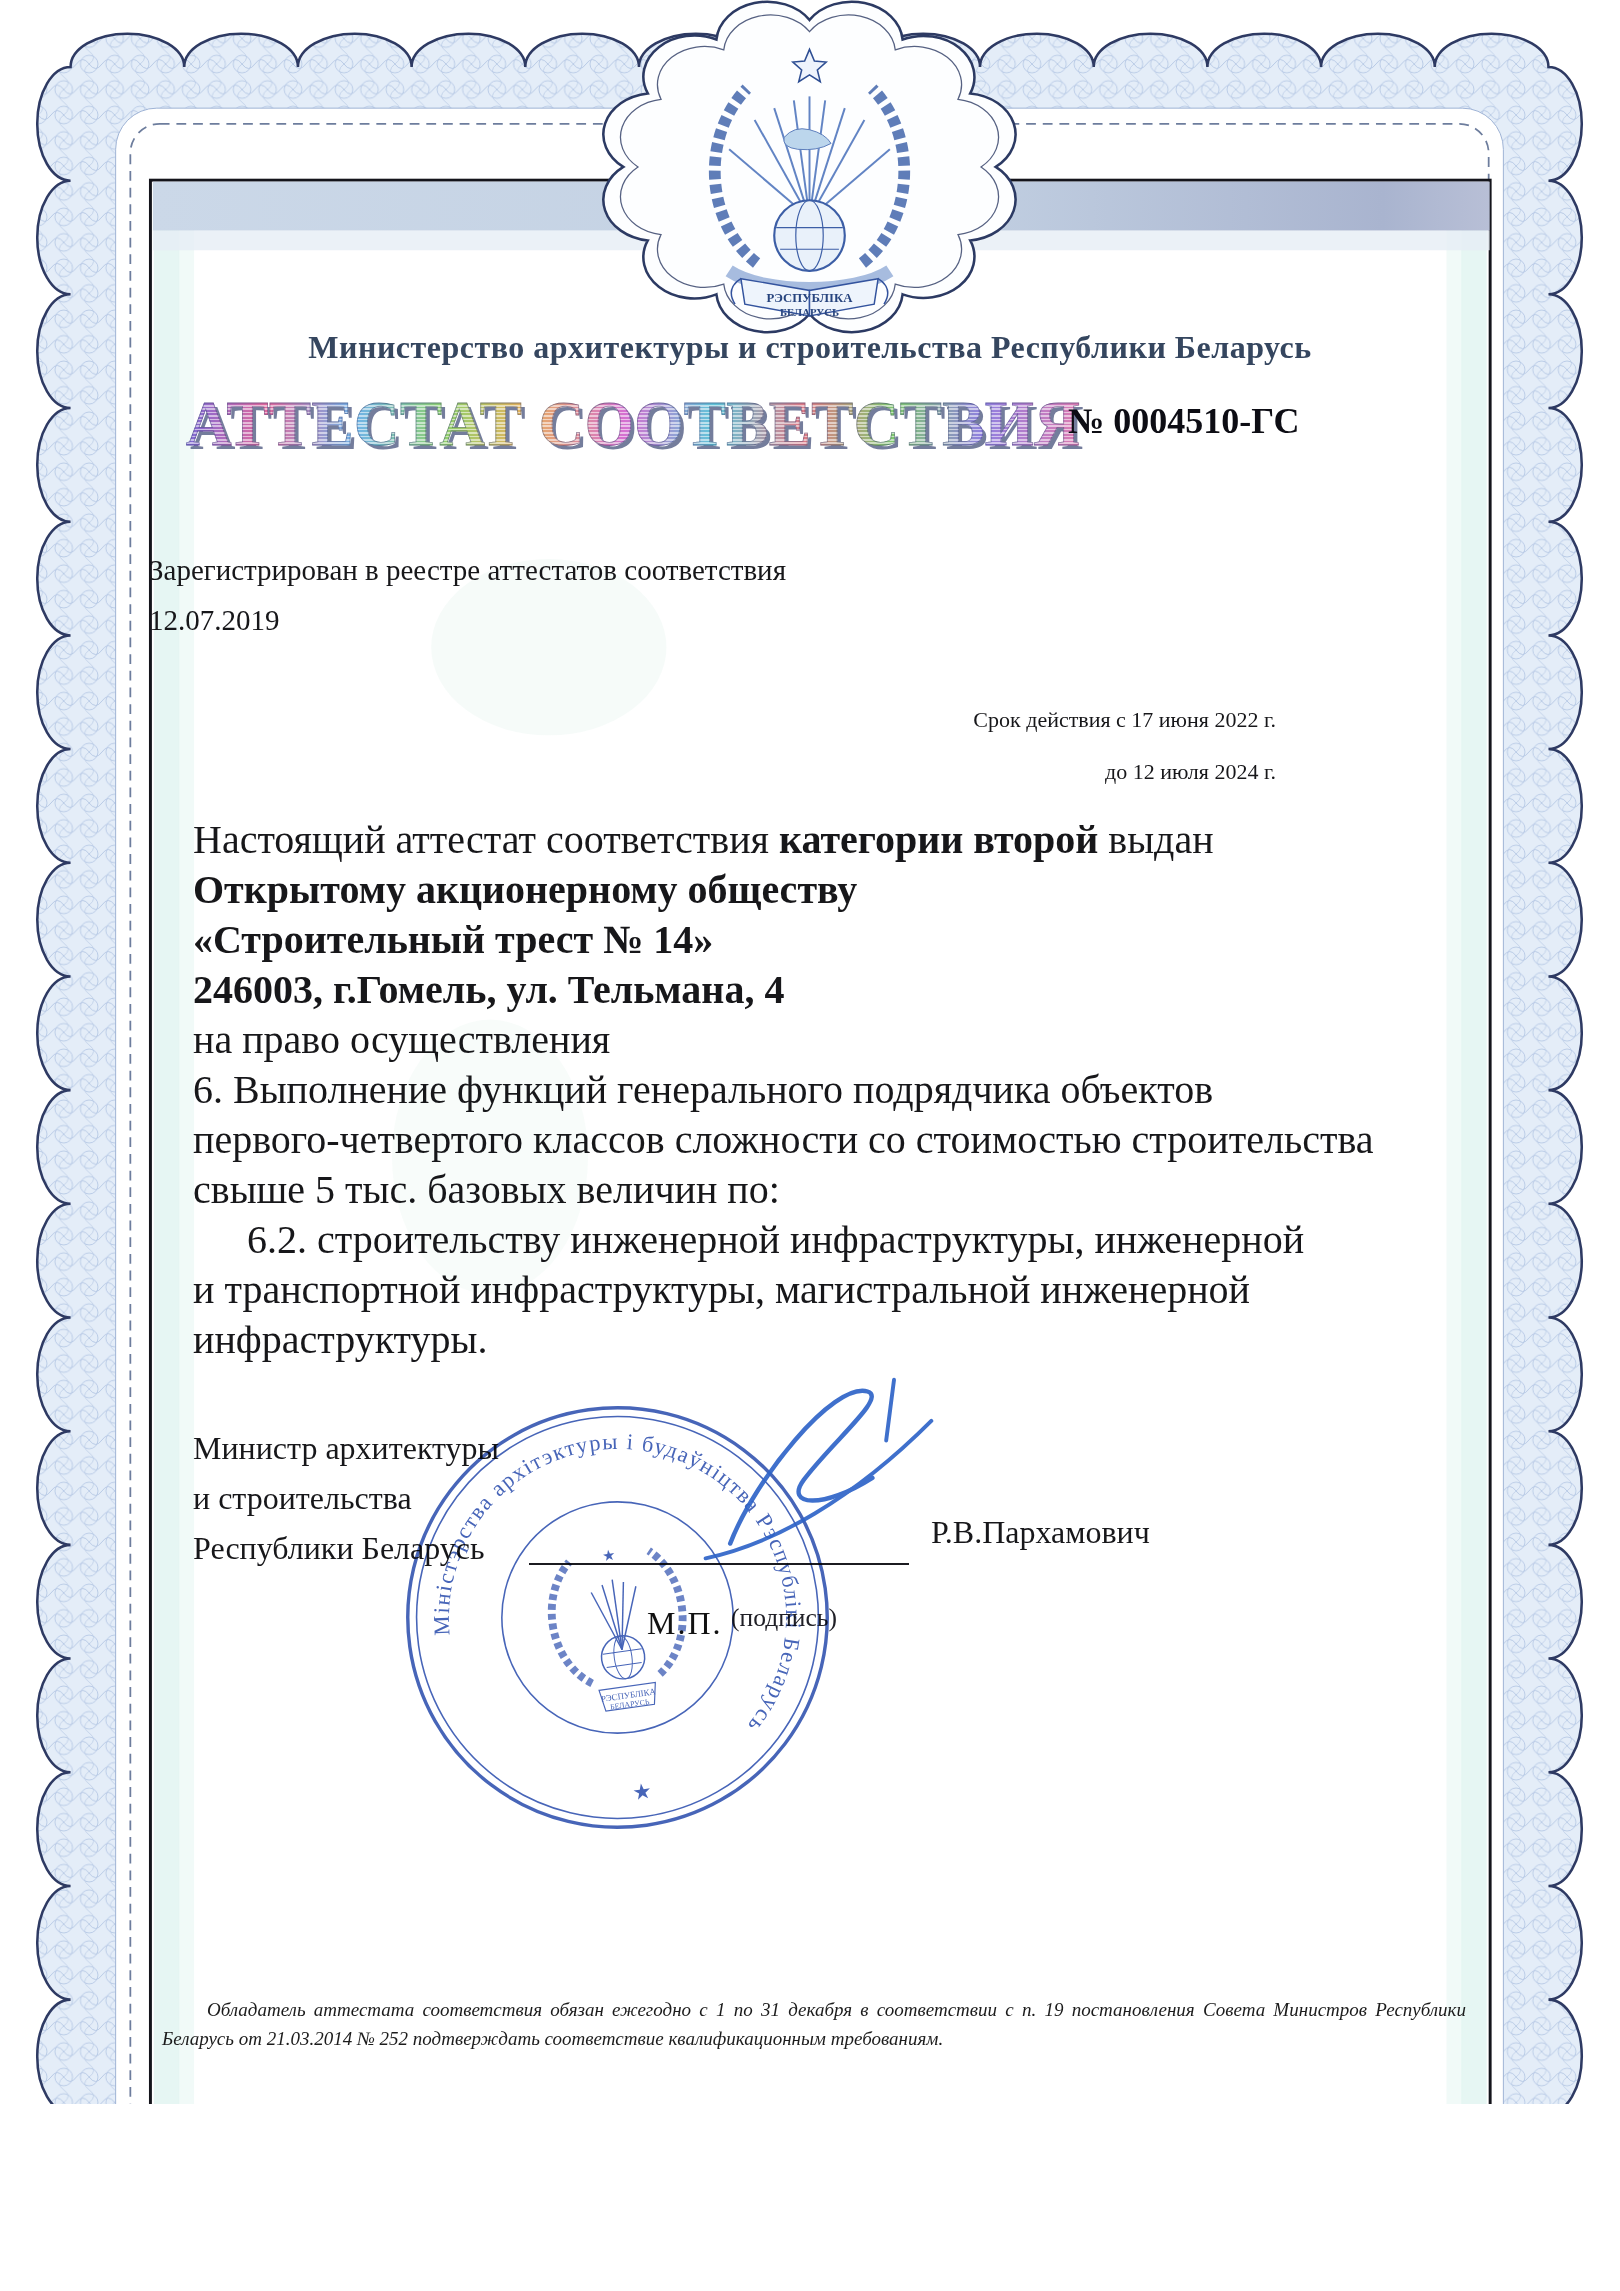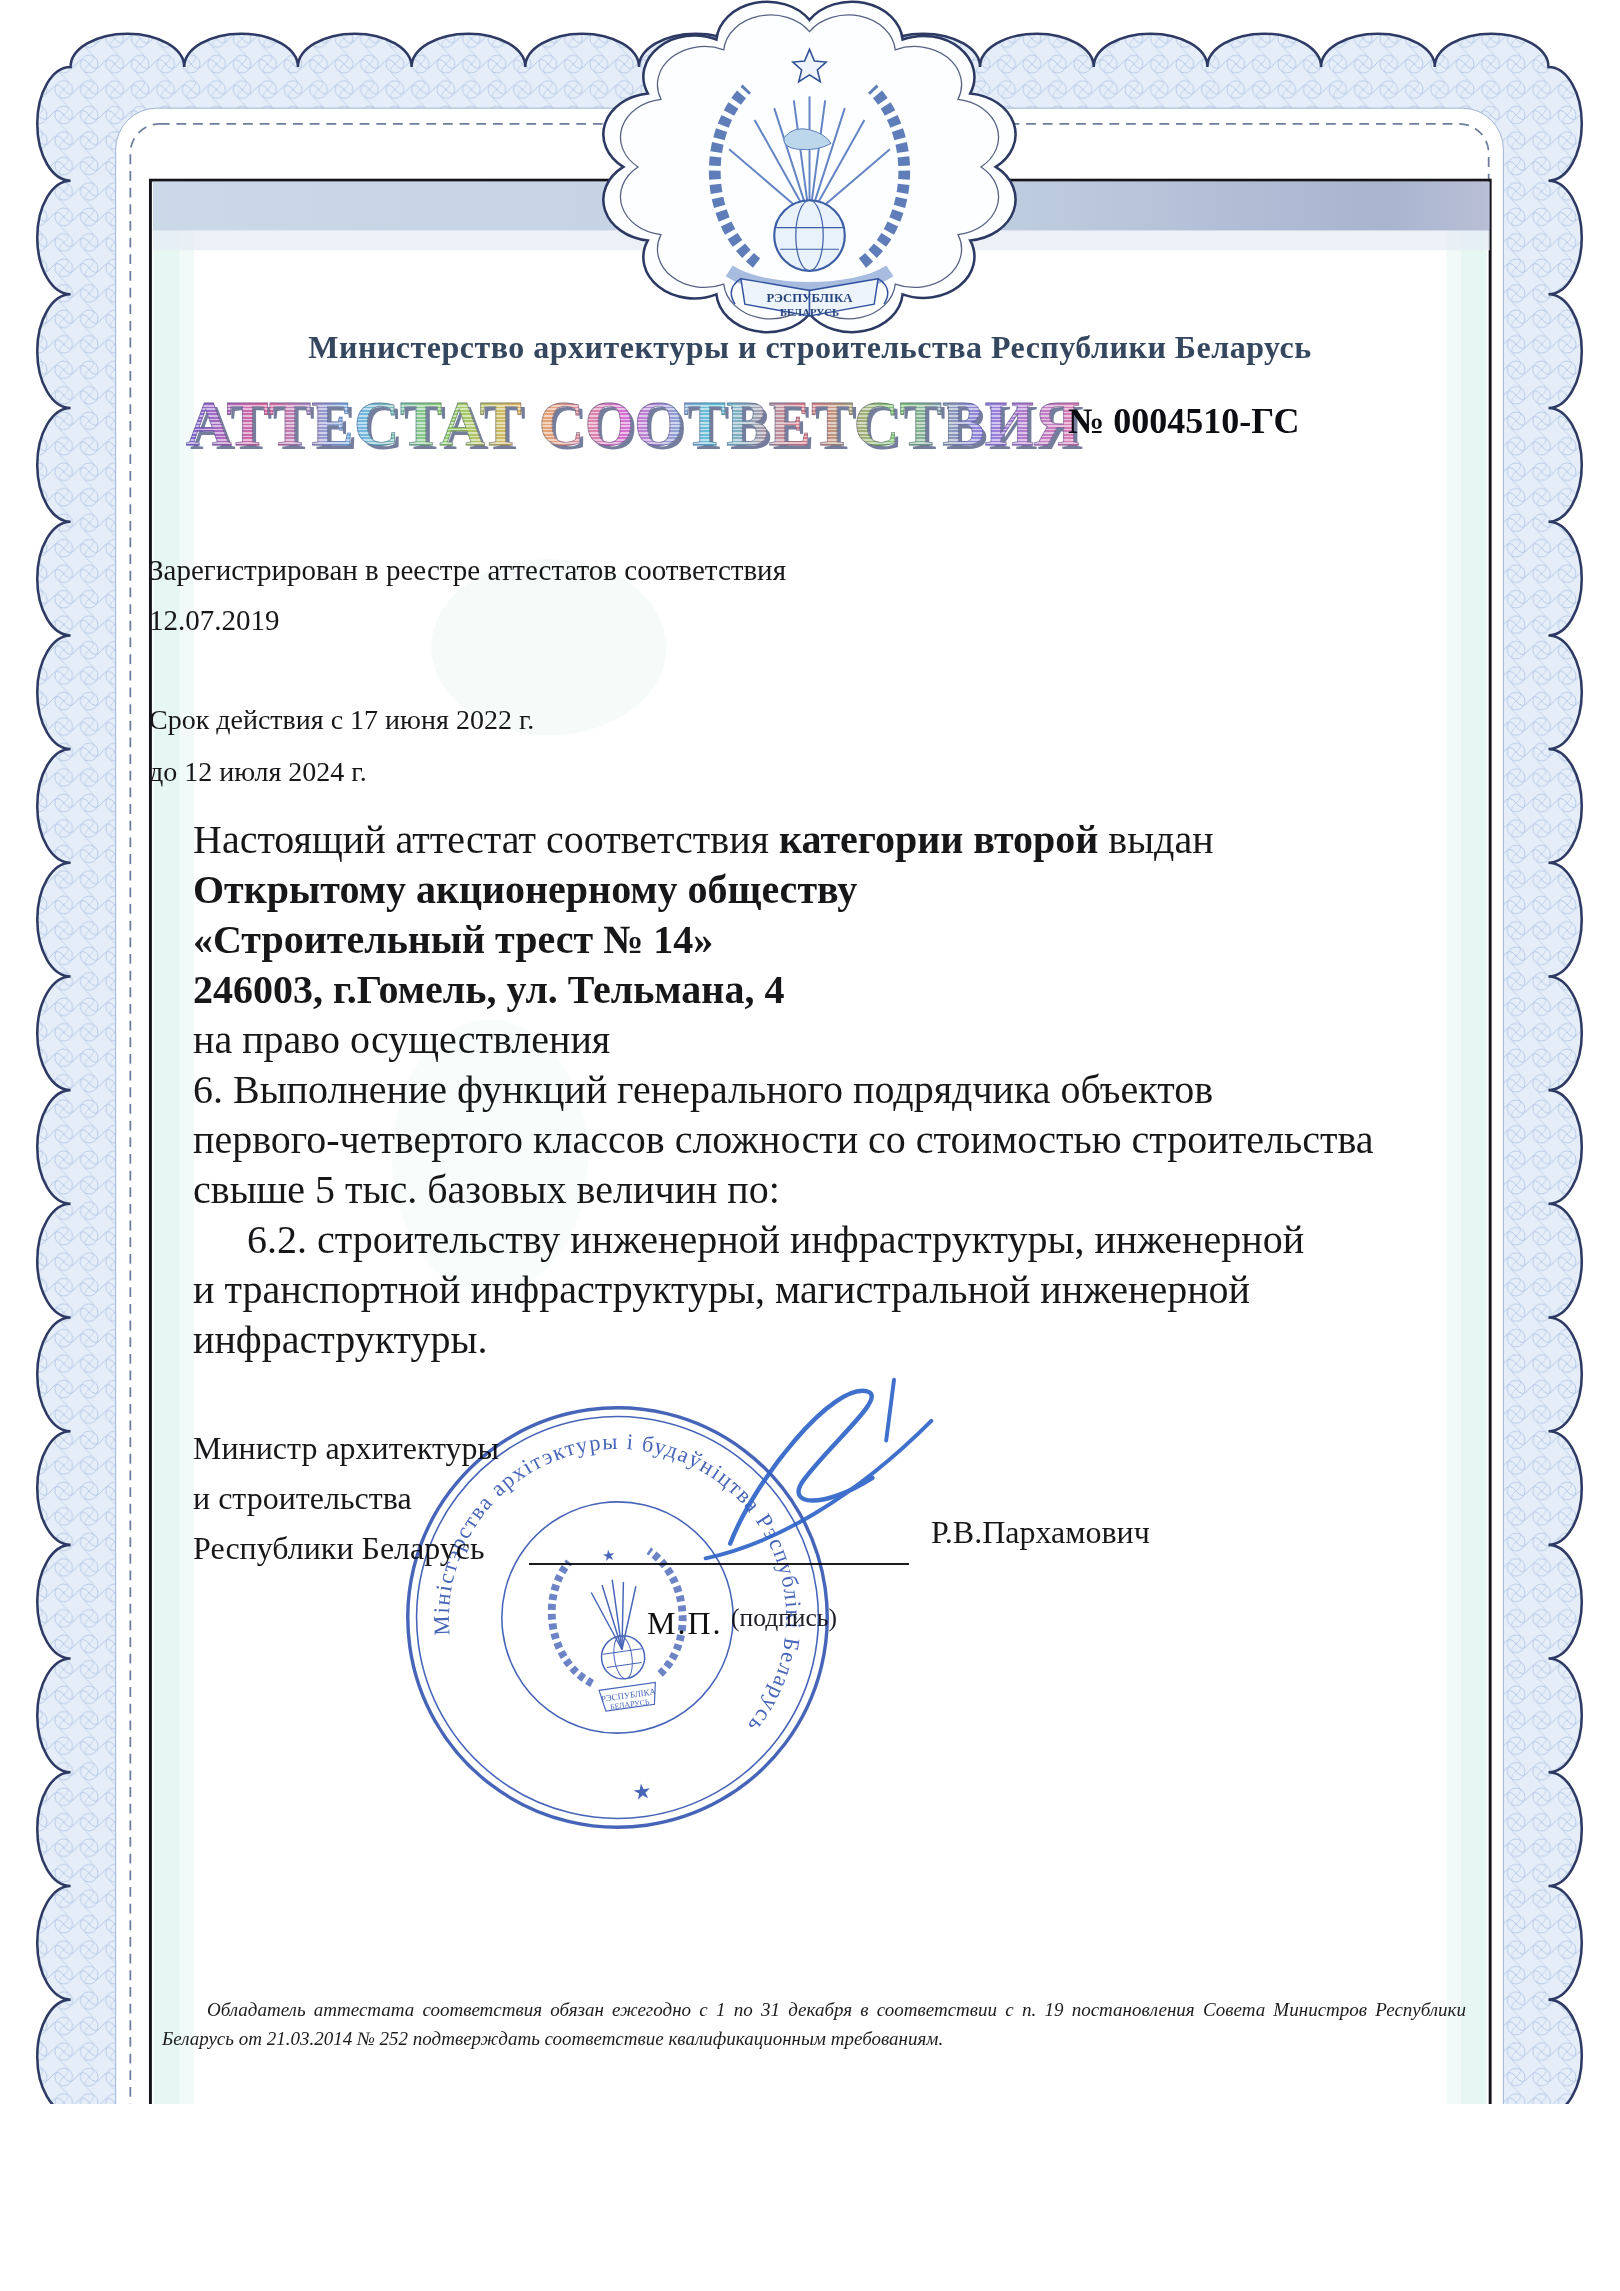--- a/index.html
+++ b/index.html
@@ -18,21 +18,21 @@
   .title-grad{
      background-image:
        repeating-linear-gradient(180deg, rgba(255,255,255,.55) 0 1.5px, rgba(255,255,255,0) 1.5px 3.4px),
        linear-gradient(92deg,#7b6bd8 0%,#e0689e 9%,#6fb3e8 19%,#8fd06c 29%,#e8b05c 38%,#d56fd0 49%,#5fc4d8 59%,#e07a86 69%,#7fc86f 79%,#8f7fe0 89%,#de7ab0 100%);
      -webkit-background-clip:text;background-clip:text;color:transparent;
      -webkit-text-stroke:0.8px rgba(40,50,100,.45);}
 
   .cert-number{left:1068px;top:400px;font-size:36px;font-weight:bold;color:#0d0d14;white-space:nowrap;}
 
   .reg-block{left:149px;top:545px;width:1147px;font-size:29px;line-height:50px;}
-  .validity-block{left:149px;top:694px;width:1127px;font-size:28px;line-height:52px;}
+  .validity-block{left:149px;top:694px;width:1127px;text-align:right;font-size:22px;line-height:52px;}
 
   .body-block{left:193px;top:816px;width:1093px;font-size:40px;}
   .body-line{height:50px;white-space:nowrap;}
   .body-line b{font-weight:bold;}
   .indent{padding-left:54px;}
 
   .minister-block{left:193px;top:1423px;font-size:32px;line-height:50px;}
   .sig-line{left:529px;top:1563px;width:380px;height:0;border-top:2.2px solid #1b1b20;}
   .sig-caption{left:627px;top:1572px;width:314px;text-align:center;font-size:25.5px;color:#202027;margin-top:31px;}
   .signer-name{left:931px;top:1514px;font-size:32px;white-space:nowrap;}

